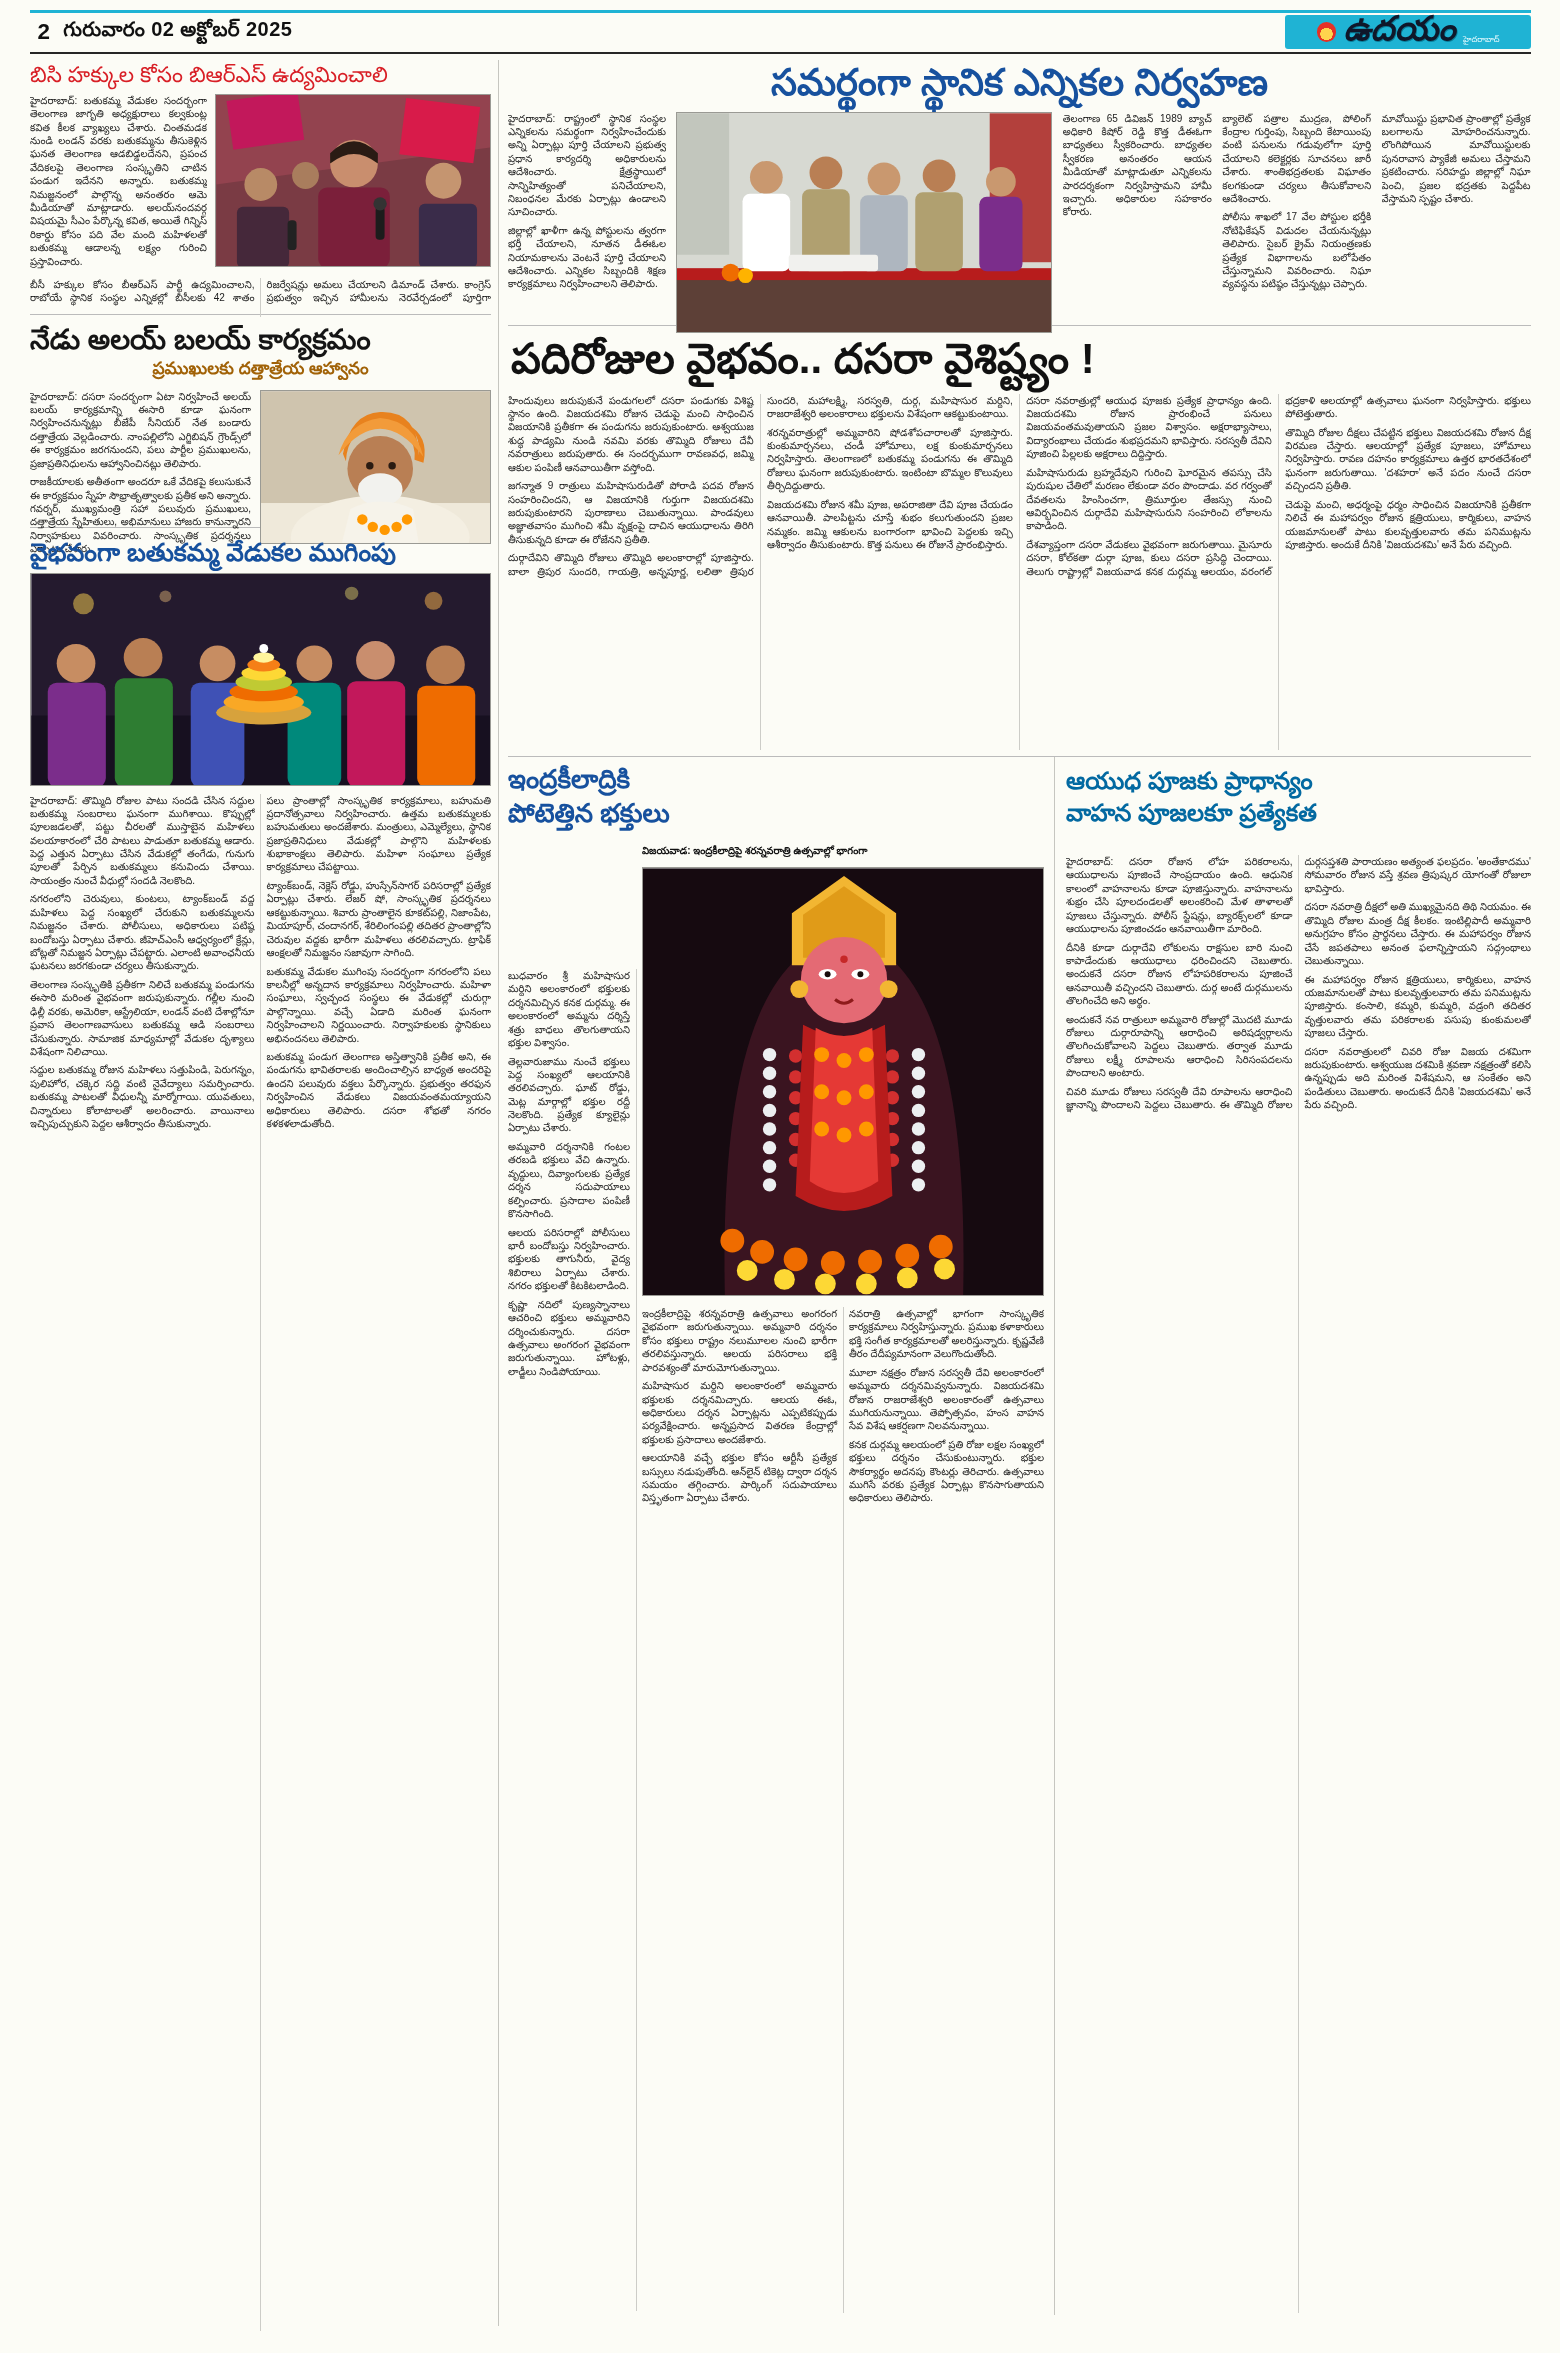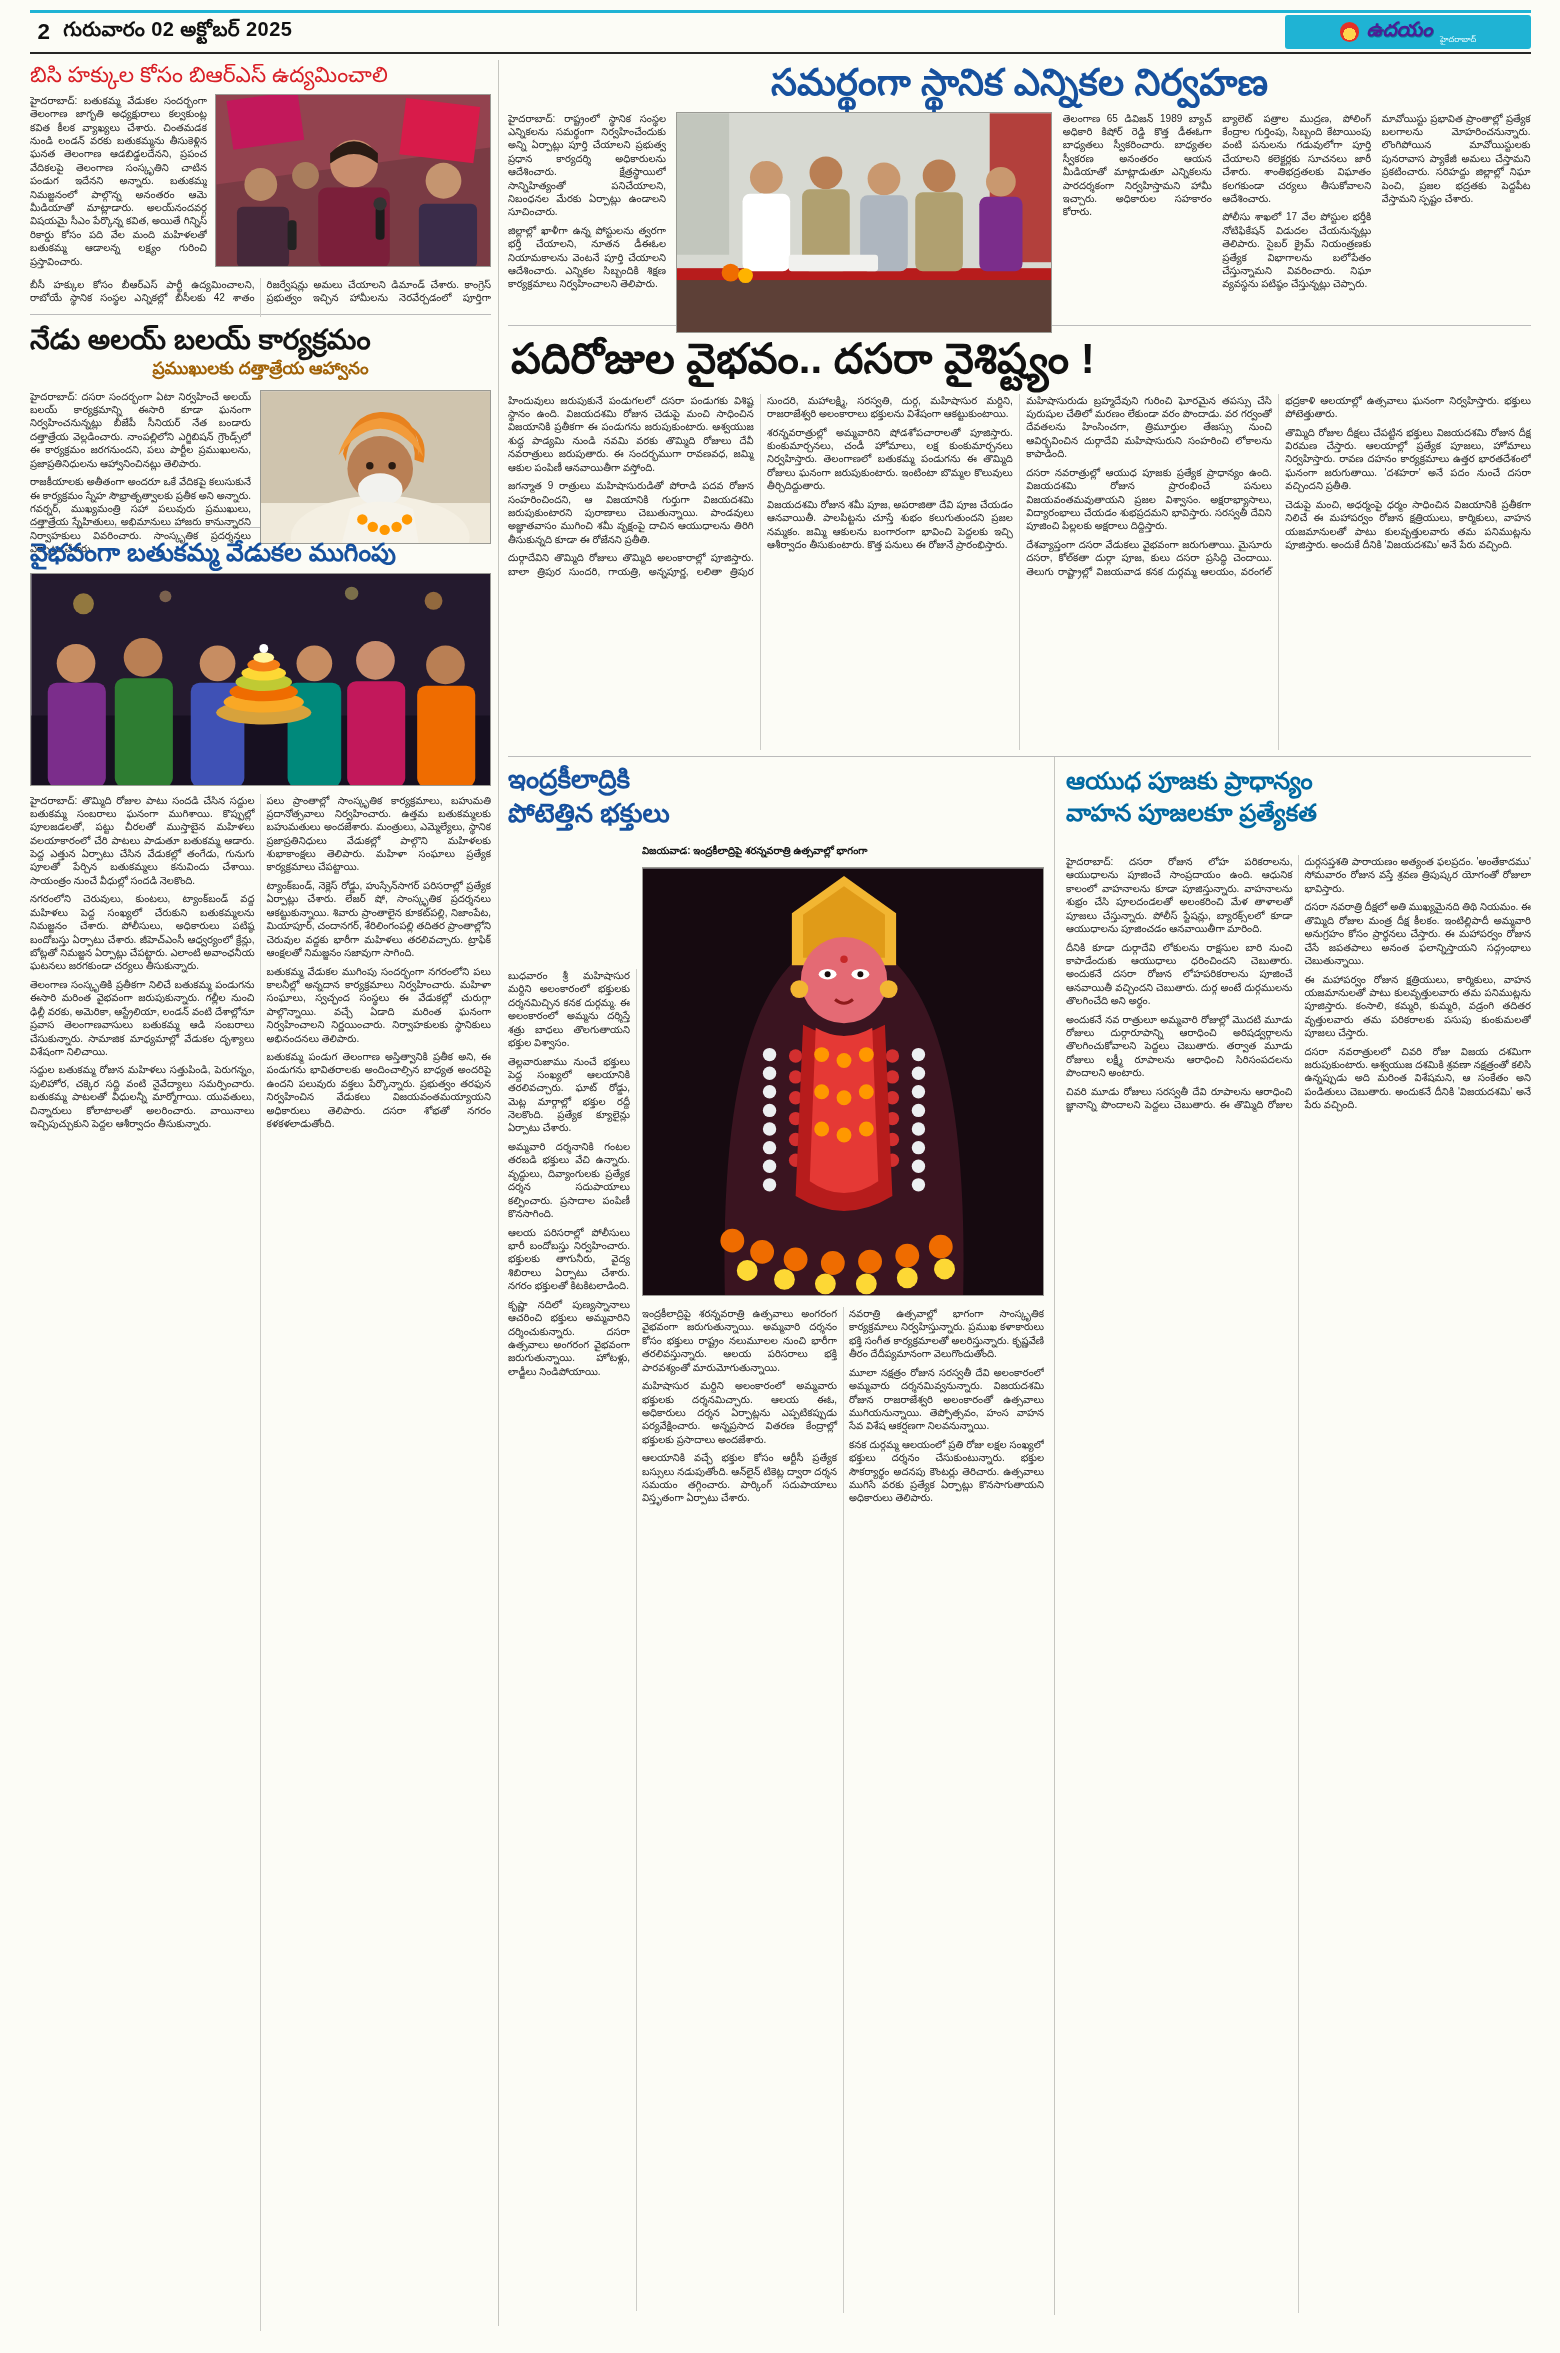--- a/index.html
+++ b/index.html
@@ -11,21 +11,21 @@
   .top-accent { position:absolute; left:30px; top:10.4px; width:1501px; height:3px; background:#1fb3d4; }
   .masthead { position:absolute; left:30px; top:15px; width:1501px; height:39px;
               display:flex; align-items:center; border-bottom:2.2px solid #262626; padding-bottom:3px; }
   .pagenum { font-size:22.4px; font-weight:bold; color:#111; padding:0 13.4px 0 7.5px; }
   .date { font-size:20px; font-weight:bold; color:#111; letter-spacing:0.4px; }
   .mast-spacer { flex:1; }
   .logo { position:relative; width:246px; height:34px; background:#1fb3d4; border-radius:3px;
           display:flex; align-items:center; justify-content:center; gap:7.5px; }
   .sun-icon { width:19.4px; height:19.4px; border-radius:50%;
               background:radial-gradient(circle at 50% 60%, #ffd54d 0 40%, #e53126 41% 100%); }
-  .logo-text { font-size:20px; font-weight:bold; font-style:italic; color:#4c1d95; text-shadow:0.7px 0.7px 0 #0a7d99; }
+  .logo-text { font-size:34px; font-weight:bold; font-style:italic; color:#0f172a; text-shadow:0.7px 0.7px 0 #0a7d99; }
   .edition { font-size:8.2px; color:#eafcff; align-self:flex-end; padding-bottom:3px; }
 
   
   .body p { font-size:10px; line-height:1.34; text-align:justify; margin-bottom:5.2px; color:#1c1c1c; }
   .cols-2 { column-count:2; column-gap:12px; column-rule:0.7px solid #cdcdc8; }
   .cols-4 { column-count:4; column-gap:13.4px; column-rule:0.7px solid #cdcdc8; }
   .clip { overflow:hidden; }
 
   .hl-red  { color:#d81f26; font-size:21.6px; font-weight:normal; line-height:1.15; margin-bottom:6px; }
   .hl-blue-s { color:#17519e; font-size:25px; font-weight:bold; line-height:1.2; margin-bottom:6px; }
@@ -256,22 +256,22 @@
     </article>
 
     <article class="art-e">
       <h1 class="hl-blk-xl">పదిరోజుల వైభవం.. దసరా వైశిష్ట్యం !</h1>
       <div class="cols-4 e-body body clip">
         <p>హిందువులు జరుపుకునే పండుగలలో దసరా పండుగకు విశిష్ట స్థానం ఉంది. విజయదశమి రోజున చెడుపై మంచి సాధించిన విజయానికి ప్రతీకగా ఈ పండుగను జరుపుకుంటారు. ఆశ్వయుజ శుద్ధ పాడ్యమి నుండి నవమి వరకు తొమ్మిది రోజులు దేవీ నవరాత్రులు జరుపుతారు. ఈ సందర్భముగా రావణవధ, జమ్మి ఆకుల పంపిణీ ఆనవాయితీగా వస్తోంది.</p>
         <p>జగన్మాత 9 రాత్రులు మహిషాసురుడితో పోరాడి పదవ రోజున సంహరించిందని, ఆ విజయానికి గుర్తుగా విజయదశమి జరుపుకుంటారని పురాణాలు చెబుతున్నాయి. పాండవులు అజ్ఞాతవాసం ముగించి శమీ వృక్షంపై దాచిన ఆయుధాలను తిరిగి తీసుకున్నది కూడా ఈ రోజేనని ప్రతీతి.</p>
         <p>దుర్గాదేవిని తొమ్మిది రోజులు తొమ్మిది అలంకారాల్లో పూజిస్తారు. బాలా త్రిపుర సుందరి, గాయత్రి, అన్నపూర్ణ, లలితా త్రిపుర సుందరి, మహాలక్ష్మి, సరస్వతి, దుర్గ, మహిషాసుర మర్దిని, రాజరాజేశ్వరి అలంకారాలు భక్తులను విశేషంగా ఆకట్టుకుంటాయి.</p>
         <p>శరన్నవరాత్రుల్లో అమ్మవారిని షోడశోపచారాలతో పూజిస్తారు. కుంకుమార్చనలు, చండీ హోమాలు, లక్ష కుంకుమార్చనలు నిర్వహిస్తారు. తెలంగాణలో బతుకమ్మ పండుగను ఈ తొమ్మిది రోజులు ఘనంగా జరుపుకుంటారు. ఇంటింటా బొమ్మల కొలువులు తీర్చిదిద్దుతారు.</p>
         <p>విజయదశమి రోజున శమీ పూజ, అపరాజితా దేవి పూజ చేయడం ఆనవాయితీ. పాలపిట్టను చూస్తే శుభం కలుగుతుందని ప్రజల నమ్మకం. జమ్మి ఆకులను బంగారంగా భావించి పెద్దలకు ఇచ్చి ఆశీర్వాదం తీసుకుంటారు. కొత్త పనులు ఈ రోజునే ప్రారంభిస్తారు.</p>
+        <p>దసరా నవరాత్రుల్లో ఆయుధ పూజకు ప్రత్యేక ప్రాధాన్యం ఉంది. విజయదశమి రోజున ప్రారంభించే పనులు విజయవంతమవుతాయని ప్రజల విశ్వాసం. అక్షరాభ్యాసాలు, విద్యారంభాలు చేయడం శుభప్రదమని భావిస్తారు. సరస్వతీ దేవిని పూజించి పిల్లలకు అక్షరాలు దిద్దిస్తారు.</p>
         <p>మహిషాసురుడు బ్రహ్మదేవుని గురించి ఘోరమైన తపస్సు చేసి పురుషుల చేతిలో మరణం లేకుండా వరం పొందాడు. వర గర్వంతో దేవతలను హింసించగా, త్రిమూర్తుల తేజస్సు నుంచి ఆవిర్భవించిన దుర్గాదేవి మహిషాసురుని సంహరించి లోకాలను కాపాడింది.</p>
-        <p>దసరా నవరాత్రుల్లో ఆయుధ పూజకు ప్రత్యేక ప్రాధాన్యం ఉంది. విజయదశమి రోజున ప్రారంభించే పనులు విజయవంతమవుతాయని ప్రజల విశ్వాసం. అక్షరాభ్యాసాలు, విద్యారంభాలు చేయడం శుభప్రదమని భావిస్తారు. సరస్వతీ దేవిని పూజించి పిల్లలకు అక్షరాలు దిద్దిస్తారు.</p>
         <p>దేశవ్యాప్తంగా దసరా వేడుకలు వైభవంగా జరుగుతాయి. మైసూరు దసరా, కోల్‌కతా దుర్గా పూజ, కులు దసరా ప్రసిద్ధి చెందాయి. తెలుగు రాష్ట్రాల్లో విజయవాడ కనక దుర్గమ్మ ఆలయం, వరంగల్ భద్రకాళి ఆలయాల్లో ఉత్సవాలు ఘనంగా నిర్వహిస్తారు. భక్తులు పోటెత్తుతారు.</p>
         <p>తొమ్మిది రోజుల దీక్షలు చేపట్టిన భక్తులు విజయదశమి రోజున దీక్ష విరమణ చేస్తారు. ఆలయాల్లో ప్రత్యేక పూజలు, హోమాలు నిర్వహిస్తారు. రావణ దహనం కార్యక్రమాలు ఉత్తర భారతదేశంలో ఘనంగా జరుగుతాయి. 'దశహరా' అనే పదం నుంచే దసరా వచ్చిందని ప్రతీతి.</p>
         <p>చెడుపై మంచి, అధర్మంపై ధర్మం సాధించిన విజయానికి ప్రతీకగా నిలిచే ఈ మహాపర్వం రోజున క్షత్రియులు, కార్మికులు, వాహన యజమానులతో పాటు కులవృత్తులవారు తమ పనిముట్లను పూజిస్తారు. అందుకే దీనికి 'విజయదశమి' అనే పేరు వచ్చింది.</p>
       </div>
     </article>
 
     <div class="bottom-row">
 
       <div class="f-head">
         <div class="hl-blue-f">ఇంద్రకీలాద్రికి</div>

